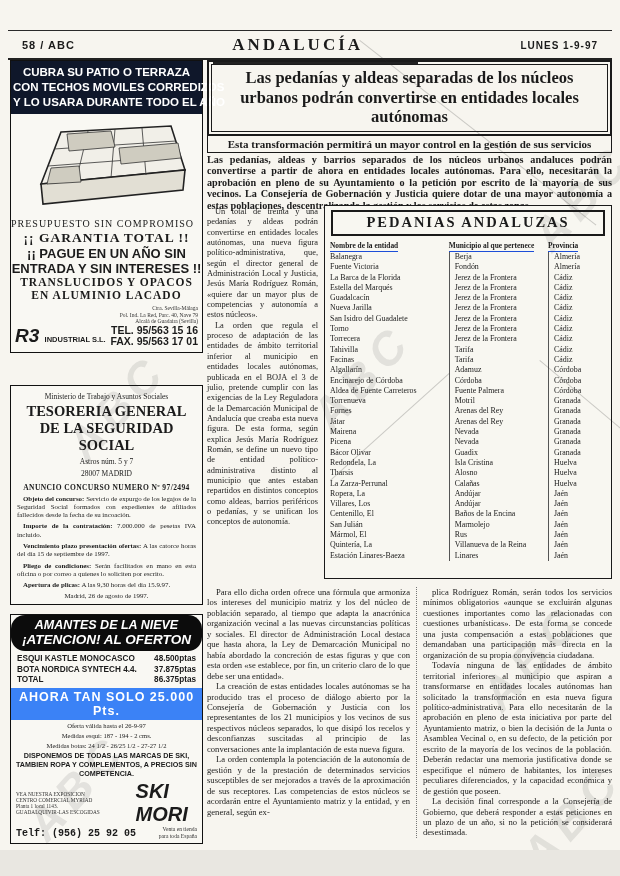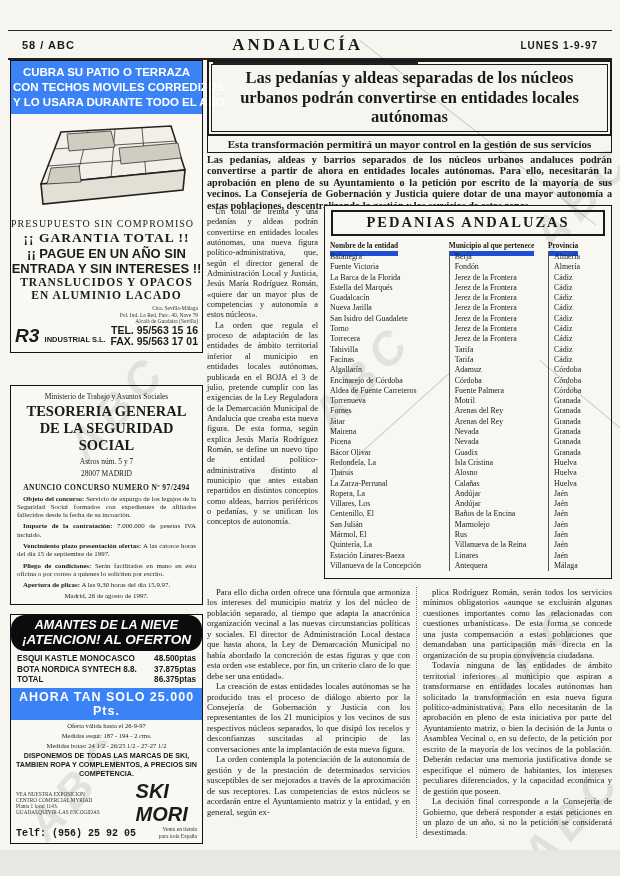--- a/index.html
+++ b/index.html
@@ -18,21 +18,21 @@
 
   
   .wm { position:absolute; font-family:"Liberation Sans", sans-serif; font-weight:bold; font-style:italic;
         font-size:46px; letter-spacing:8px; color:rgba(40,40,40,0.10); transform:rotate(-48deg); pointer-events:none; z-index:5; }
   .scratch { position:absolute; height:1px; background:rgba(40,40,40,0.22); transform-origin:left top; pointer-events:none; z-index:4; }
 
   
   .ads { position:absolute; left:10px; top:60px; width:193px; }
   .ad { border:1px solid #111; background:#f9f8f3; margin-bottom:9px; }
 
-  .ad1-banner { background:#3b82f6; padding:4px 2px; }
+  .ad1-banner { background:#0f172a; padding:4px 2px; }
   .ad1-banner div { color:#fff; font-family:"Liberation Sans", sans-serif; font-weight:bold;
                     font-size:11.5px; text-align:center; line-height:15px; letter-spacing:0; white-space:nowrap; }
   .ad1-fig { display:block; margin:4px auto 2px auto; }
   .ad1 .t-serif { text-align:left; font-size:10px; letter-spacing:1px; }
   .ad1 .t-gar { text-align:center; font-weight:bold; font-size:13.5px; letter-spacing:1px; margin-top:1px; }
   .ad1 .t-black { text-align:center; font-family:"Liberation Sans", sans-serif; font-weight:bold; font-size:13px; line-height:15px; }
   .ad1 .t-alu { text-align:center; font-weight:bold; font-size:11.5px; letter-spacing:1px; line-height:13px; }
   .ad1-contact { display:flex; align-items:flex-end; justify-content:space-between; padding:3px 4px 4px 4px; }
   .ad1-logo { font-family:"Liberation Sans", sans-serif; font-weight:bold; font-style:italic; font-size:19px; line-height:16px; }
   .ad1-logo small { font-size:7.5px; font-style:normal; }
@@ -88,21 +88,21 @@
   .narrow-col p { font-size:8.4px; line-height:10.35px; text-align:justify; text-indent:8px; }
 
   
   .ptable { position:absolute; left:117px; top:145px; width:288px; height:374px; border:1px solid #1a1a1a;
             background:#f8f7f1; padding:3px 5px; }
   .ptable-title-box { border:2px solid #1a1a1a; margin:1px 1px 3px 1px; padding:2px 0 3px 0; }
   .ptable-title { display:block; text-align:center; font-weight:bold; font-size:14.5px; letter-spacing:2px; }
   .ptable-head { display:flex; font-size:7.4px; font-weight:bold; padding:2px 0 2px 0; }
   .ptable-head span { display:inline-block; }
   .ptable-head .h1 { width:43%; } .ptable-head .h2 { width:36%; } .ptable-head .h3 { width:21%; }
-  .ptable-head u { text-decoration:none; border-bottom:5px solid #1d4ed8; padding-bottom:1px;font-family:Liberation Serif, serif; }
+  .ptable-head u { text-decoration:none; border-bottom:1px solid #1d4ed8; padding-bottom:1px;font-family:Liberation Serif, serif; }
   .prow { display:flex; font-size:7.9px; line-height:10.3px; }
   .prow span { display:inline-block; white-space:nowrap; overflow:hidden; }
   .prow .c1 { width:43%; }
   .prow .c2 { width:36%; border-left:1px solid #555; padding-left:5px; }
   .prow .c3 { width:21%; border-left:1px solid #555; padding-left:5px; }
 
   .bottom-left  { position:absolute; left:0;   top:527px; width:203px; }
   .bottom-right { position:absolute; left:209px; top:527px; width:196px; border-left:1px dotted #777; padding-left:6px; }
   .bottom-left p, .bottom-right p { font-size:8.6px; line-height:10.45px; text-align:justify; text-indent:9px; }
 </style>
@@ -204,21 +204,21 @@
         <div class="l2">¡ATENCION! AL OFERTON</div>
       </div>
       <div class="ad3-prices">
 
           <div class="ad3-prow">
             <span>ESQUI KASTLE MONOCASCO</span>
             <span>48.500ptas</span>
           </div>
 
           <div class="ad3-prow">
-            <span>BOTA NORDICA SYNTECH 8.8.</span>
+            <span>BOTA NORDICA SYNTECH 4.4.</span>
             <span>37.875ptas</span>
           </div>
 
           <div class="ad3-prow">
             <span>TOTAL</span>
             <span>86.375ptas</span>
           </div>
         </div>
       <div class="ad3-bar">AHORA TAN SOLO 25.000 Pts.</div>
       <div class="ad3-small">Oferta válida hasta el 26-9-97</div>
@@ -451,25 +451,20 @@
             <span class="c2">Villanueva de la Reina</span>
             <span class="c3">Jaén</span>
           </div>
 
           <div class="prow">
             <span class="c1">Estación Linares-Baeza</span>
             <span class="c2">Linares</span>
             <span class="c3">Jaén</span>
           </div>
 
-          <div class="prow">
-            <span class="c1">Villanueva de la Concepción</span>
-            <span class="c2">Antequera</span>
-            <span class="c3">Málaga</span>
-          </div>
         </div>
     </div>
 
     <div class="bottom-left">
 
     <p>Para ello dicha orden ofrece una fórmula que armoniza los intereses del municipio matriz y los del núcleo de población separado, al tiempo que adapta la anacrónica organización vecinal a las nuevas circunstancias políticas y sociales. El director de Administración Local destaca que hasta ahora, la Ley de Demarcación Municipal no había abordado la concreción de estas figuras y que con esta orden «se establece, por fin, un criterio claro de lo que debe ser una entidad».</p>
         <p>La creación de estas entidades locales autónomas se ha producido tras el proceso de diálogo abierto por la Consejería de Gobernación y Justicia con los representantes de los 21 municipios y los vecinos de sus respectivos núcleos separados, lo que disipó los recelos y desconfianzas suscitadas al principio de las conversaciones ante la implantación de esta nueva figura.</p>
         <p>La orden contempla la potenciación de la autonomía de gestión y de la prestación de determinados servicios susceptibles de ser mejorados a través de la aproximación de sus receptores. Las competencias de estos núcleos se acordarán entre el Ayuntamiento matriz y la entidad, y en general, según ex-</p>
       </div>
     <div class="bottom-right">

